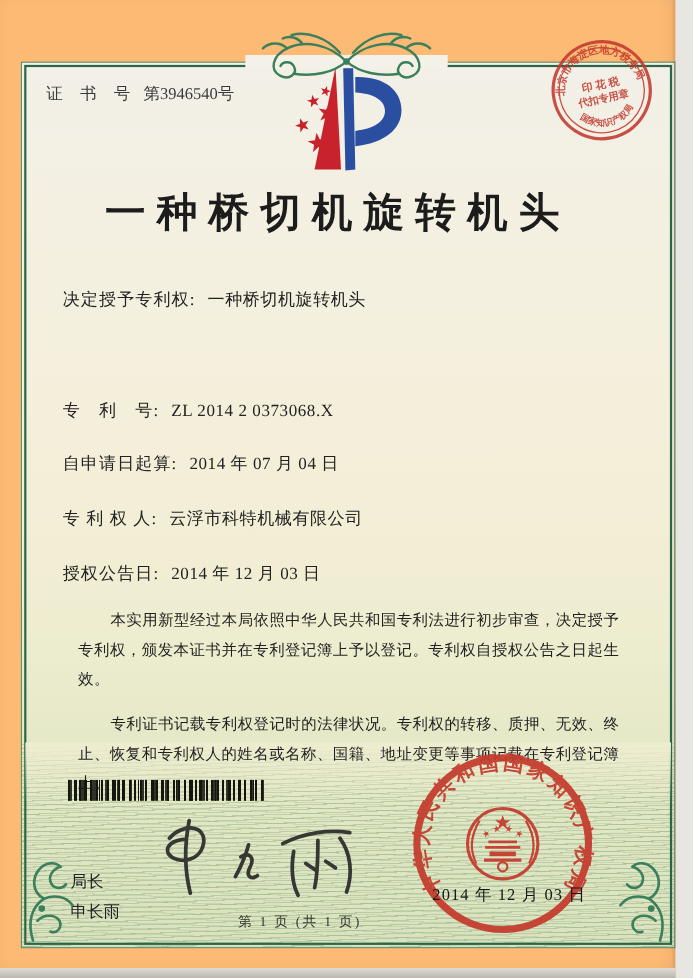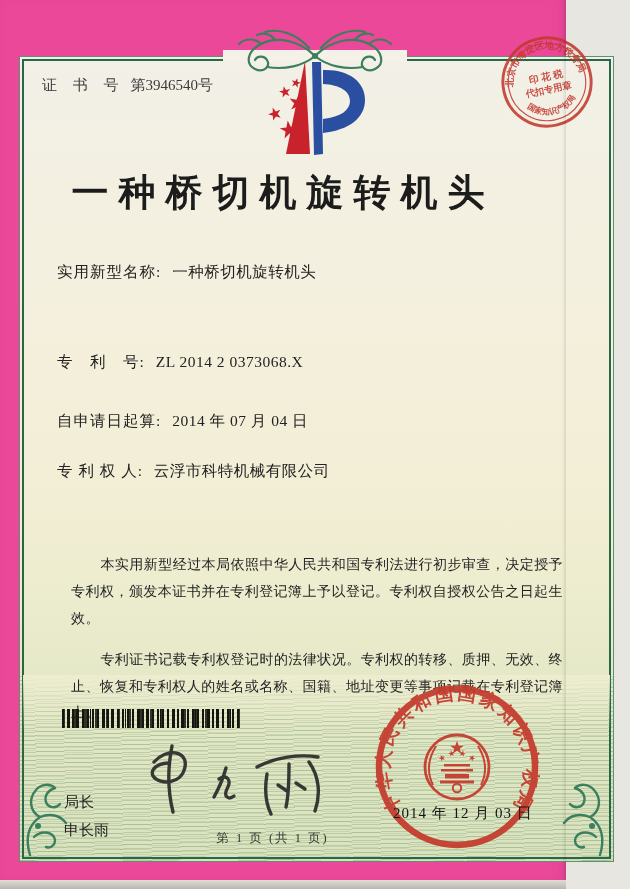--- a/index.html
+++ b/index.html
@@ -3,22 +3,23 @@
 <meta charset="utf-8">
 <style>
   html,body{margin:0;padding:0;}
   body{
     width:630px;height:889px;overflow:hidden;
     background:#e8e6e0;
     font-family:"Liberation Serif","DejaVu Serif",serif;
   }
   .page{
     position:relative;width:566px;height:889px;
-    background:#ec4899;
+    background:#fdba74;
     box-shadow:inset -4px -6px 14px rgba(0,0,0,.07);
+    padding-left:48px;
   }
   .scan-edge-bottom{position:absolute;left:0;right:0;bottom:0;height:9px;
     background:linear-gradient(180deg,#dedcd4,#b9b7af);}
   .scan-edge-right{position:absolute;top:0;bottom:0;right:0;width:4px;
     background:linear-gradient(90deg,rgba(0,0,0,0),rgba(0,0,0,.10));}
   
   .frame{
     position:absolute;left:19px;top:56px;width:593px;height:804px;
     border:1px solid #5b9372;
     background:
@@ -35,21 +36,21 @@
   
   .cert-no{position:absolute;left:42px;top:76px;font-size:15px;color:#3a3a3a;}
   .cert-no .lbl{letter-spacing:6px;margin-right:6px;}
   .logo{position:absolute;left:243px;top:56px;}
   .doc-title{position:absolute;left:0;right:0;top:168px;text-align:center;
     font-size:37px;font-weight:700;letter-spacing:10px;color:#1c1c1c;}
   
   .field-row{position:absolute;left:57px;font-size:15.5px;color:#222;white-space:nowrap;}
   .field-row .f-label{letter-spacing:1px;}
   .field-row .f-value{margin-left:7px;letter-spacing:.5px;}
-  .fr0{top:262px}.fr1{top:313px}.fr2{top:352px}.fr3{top:411px}.fr4{top:461px}.fr5{top:511px}
+  .fr0{top:262px}.fr1{top:313px}.fr2{top:363px}.fr3{top:411px}.fr4{top:461px}.fr5{top:511px}
   
   .body-text{position:absolute;left:57px;top:538px;width:520px;
     font-size:14px;line-height:1.92;color:#1f1f1f;text-align:justify;}
   .body-text p{margin:14px;text-indent:2.1em;letter-spacing:.4px;}
   
   .barcode{position:absolute;left:62px;top:709px;width:178px;height:19px;
     background:
       repeating-linear-gradient(90deg,#15150f 0 2px,rgba(0,0,0,0) 2px 5px),
       repeating-linear-gradient(90deg,#15150f 0 1px,rgba(0,0,0,0) 1px 7px),
       repeating-linear-gradient(90deg,rgba(20,20,14,.85) 0 3px,rgba(0,0,0,0) 3px 11px);}
@@ -157,34 +158,38 @@
         <textPath href="#tsBot" startOffset="50%" text-anchor="middle">国家知识产权局</textPath>
       </text>
       <text x="0" y="-2" text-anchor="middle" font-size="10" font-weight="700" fill="#c2392e">印 花 税</text>
       <text x="0" y="11" text-anchor="middle" font-size="9.5" font-weight="700" fill="#c2392e">代扣专用章</text>
     </svg>
   </div>
 
   <div class="doc-title">一种桥切机旋转机头</div>
 
   <div class="field-row fr0">
-    <span class="f-label">实用新型名称:</span>
+    <span class="f-label">决定授予专利权:</span>
     <span class="f-value">一种桥切机旋转机头</span>
   </div>
   <div class="field-row fr2">
     <span class="f-label">专　利　号:</span>
     <span class="f-value">ZL 2014 2 0373068.X</span>
   </div>
   <div class="field-row fr3">
     <span class="f-label">自申请日起算:</span>
     <span class="f-value">2014 年 07 月 04 日</span>
   </div>
   <div class="field-row fr4">
     <span class="f-label">专 利 权 人:</span>
     <span class="f-value">云浮市科特机械有限公司</span>
+  </div>
+  <div class="field-row fr5">
+    <span class="f-label">授权公告日:</span>
+    <span class="f-value">2014 年 12 月 03 日</span>
   </div>
 
   <div class="body-text">
     <p>本实用新型经过本局依照中华人民共和国专利法进行初步审查，决定授予专利权，颁发本证书并在专利登记簿上予以登记。专利权自授权公告之日起生效。</p>
     <p>专利证书记载专利权登记时的法律状况。专利权的转移、质押、无效、终止、恢复和专利权人的姓名或名称、国籍、地址变更等事项记载在专利登记簿上。</p>
   </div>
 
   <div class="barcode"></div>
 
   <div class="director">

